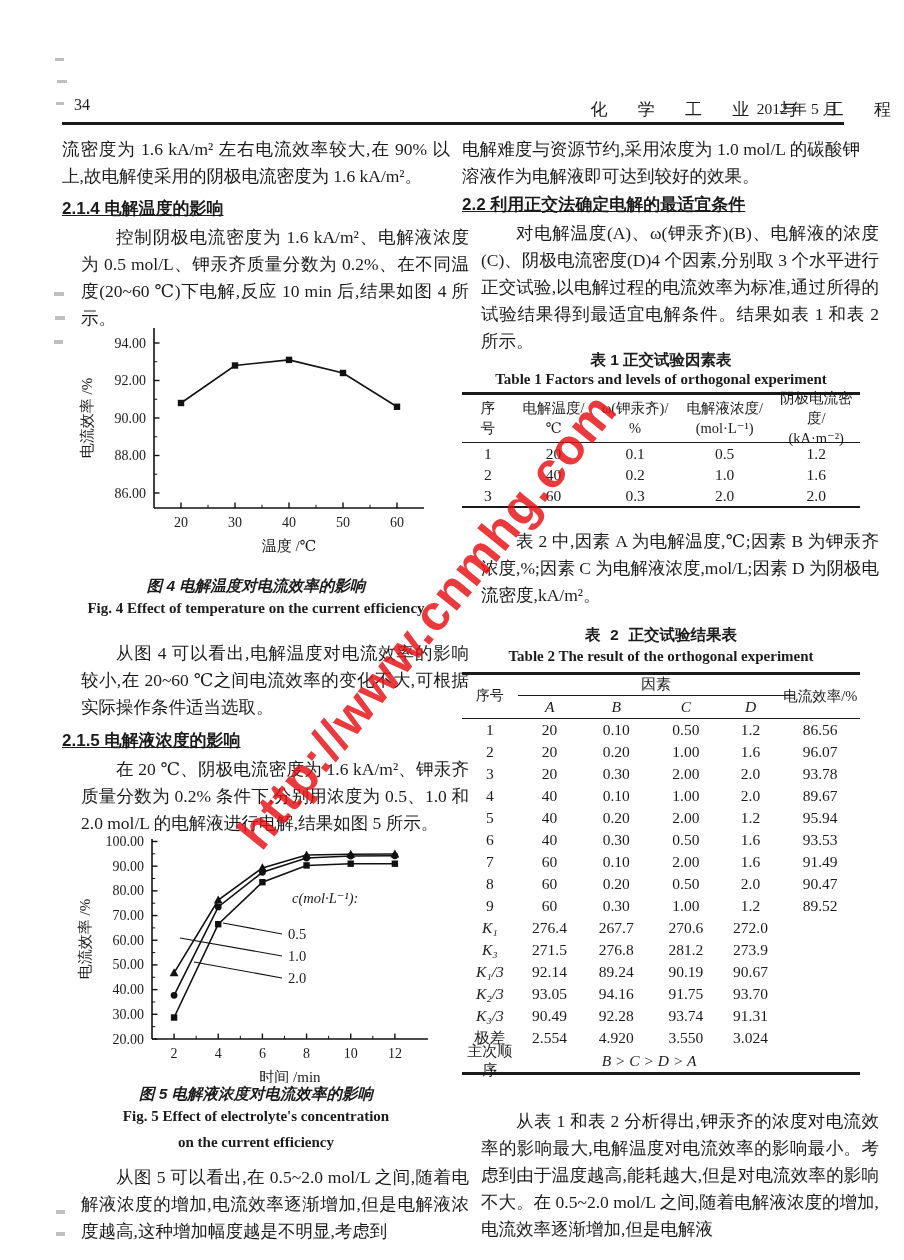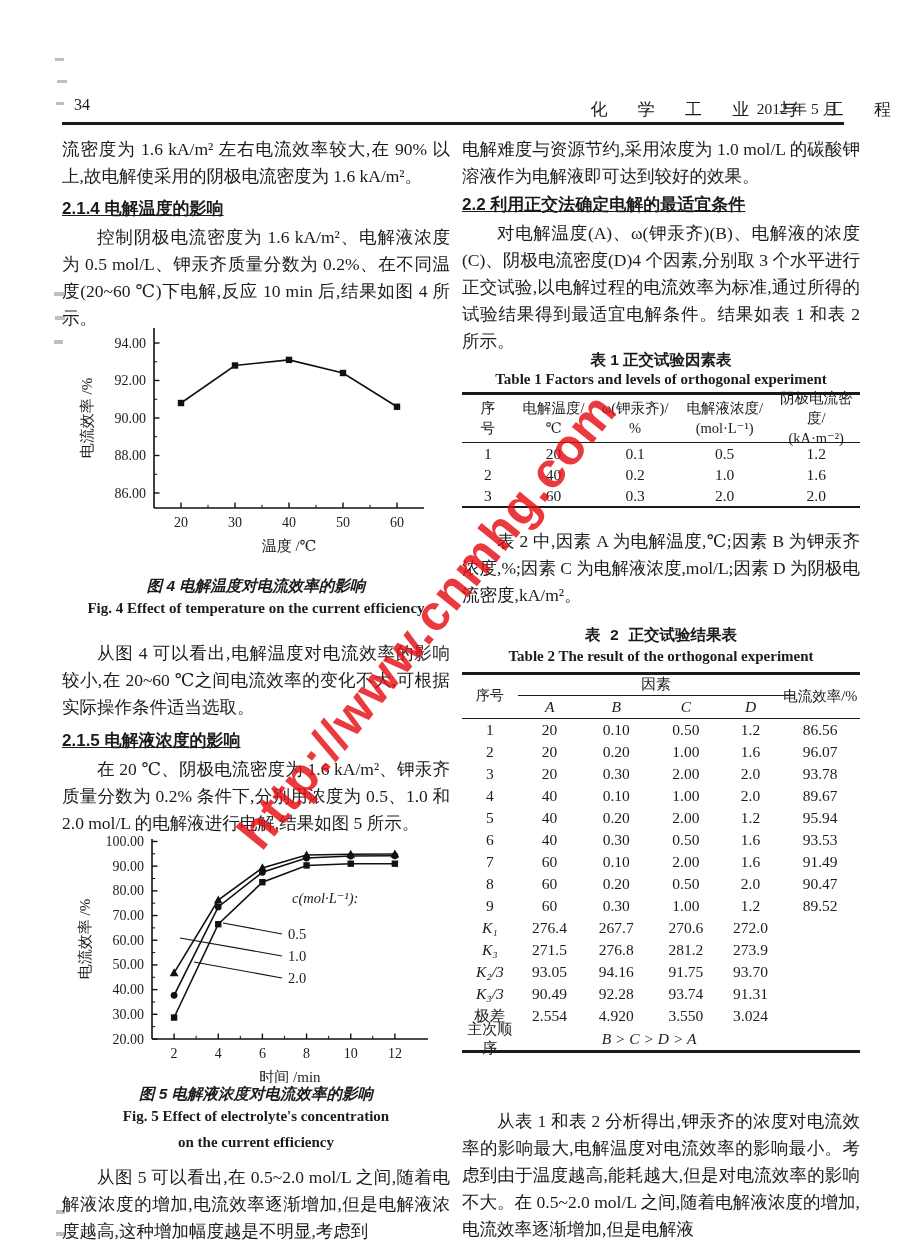--- a/index.html
+++ b/index.html
@@ -7,21 +7,21 @@
         font-family:"Liberation Serif","DejaVu Serif",serif;color:#1b1b1b;}
   
   .pageno{position:absolute;left:74px;top:96px;font-size:16px;}
   .journal{position:absolute;left:0;right:0;top:98px;text-align:right;font-size:17px;letter-spacing:13px;}
   .issue-date{position:absolute;right:66px;top:99px;font-size:15.5px;}
   .head-rule{position:absolute;left:62px;width:782px;top:122px;height:3px;background:#1a1a1a;}
   
   .para{position:absolute;text-align:justify;font-size:17.5px;line-height:27px;}
   .lcol{left:62px;width:388px;}
   .rcol{left:462px;width:398px;}
-  .indent{text-indent:2em;}
+  .indent{text-indent:2em;margin-left:19px;}
   .heading{position:absolute;font-family:"Liberation Sans","DejaVu Sans",sans-serif;
            font-weight:bold;font-size:17px;line-height:24px;text-decoration:underline;}
   
   .capzh{position:absolute;text-align:center;font-family:"Liberation Sans","DejaVu Sans",sans-serif;
          font-weight:bold;font-size:15.5px;font-style:italic;}
   .capen{position:absolute;text-align:center;font-weight:bold;font-size:15px;}
   .figsvg{position:absolute;}
   
   .tbl-title-zh{position:absolute;text-align:center;font-family:"Liberation Sans","DejaVu Sans",sans-serif;
                 font-weight:bold;font-size:15.5px;}
@@ -388,20 +388,28 @@
         </div>
         <div class="t2row">
           <div class="ital">K₃</div>
           <div>271.5</div>
           <div>276.8</div>
           <div>281.2</div>
           <div>273.9</div>
           <div></div>
         </div>
         <div class="t2row">
+          <div class="ital">K₁/3</div>
+          <div>92.14</div>
+          <div>89.24</div>
+          <div>90.19</div>
+          <div>90.67</div>
+          <div></div>
+        </div>
+        <div class="t2row">
           <div class="ital">K₂/3</div>
           <div>93.05</div>
           <div>94.16</div>
           <div>91.75</div>
           <div>93.70</div>
           <div></div>
         </div>
         <div class="t2row">
           <div class="ital">K₃/3</div>
           <div>90.49</div>

